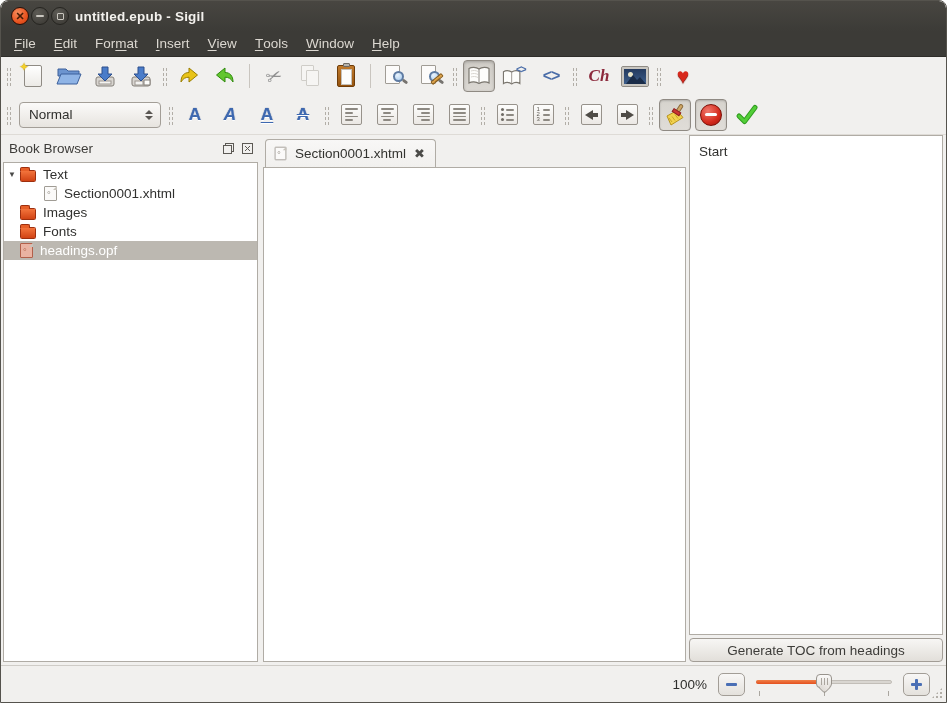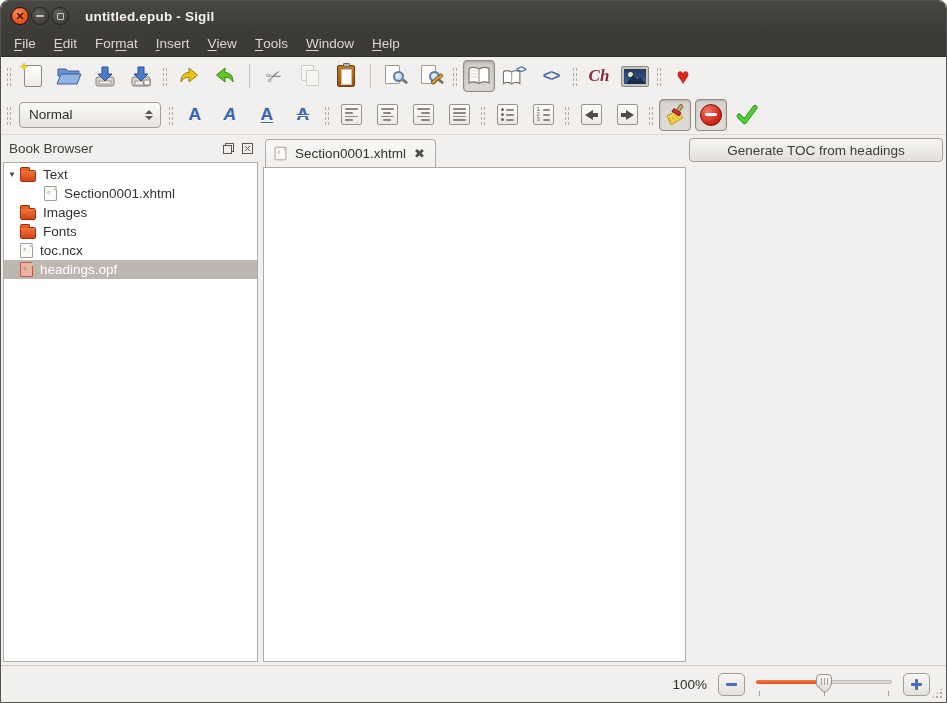--- a/index.html
+++ b/index.html
@@ -34,21 +34,21 @@
     background: radial-gradient(circle at 35% 30%, #f58b5b, #e95420 60%, #c83d10);
     border: 1px solid #2a1008; color: #471c06; font-weight: bold;
   }
   .winbtn.minimize, .winbtn.maximize {
     background: radial-gradient(circle at 35% 30%, #5d5b55, #44423d 65%, #393732);
     border: 1px solid #262521; color: #c9c6bf;
   }
   .winbtn .glyph-min { width: 8px; height: 2px; background: #c9c6bf; border-radius: 1px; }
   .winbtn .glyph-max { width: 7px; height: 7px; border: 1.5px solid #c9c6bf; border-radius: 1px; }
   .title-text {
-    margin-left: 14px; color: #f3f1ed; font-weight: bold; font-size: 13.5px;
+    margin-left: 4px; color: #f3f1ed; font-weight: bold; font-size: 13.5px;
     letter-spacing: .2px;
   }
   
   .menubar {
     height: 26px; flex: 0 0 26px;
     background: #3c3b37;
     display: flex; align-items: stretch;
     padding-left: 4px;
     border-bottom: 1px solid #2e2d29;
   }
@@ -596,25 +596,20 @@
           <div class="tree-row">
             <span class="arrow-col"></span>
             <span class="icon-folder"></span>
             <span class="label">Images</span>
           </div>
           <div class="tree-row">
             <span class="arrow-col"></span>
             <span class="icon-folder"></span>
             <span class="label">Fonts</span>
           </div>
-          <div class="tree-row">
-            <span class="arrow-col"></span>
-            <span class="icon-file"></span>
-            <span class="label">toc.ncx</span>
-          </div>
           <div class="tree-row selected">
             <span class="arrow-col"></span>
             <span class="icon-file opf"></span>
             <span class="label">headings.opf</span>
           </div>
         </div>
       </div>
     </div>
 
     <div class="center">
@@ -622,20 +617,27 @@
         <div class="tab">
           <span class="icon-file"></span>
           <span>Section0001.xhtml</span>
           <span class="tab-close">✖</span>
         </div>
       </div>
       <div class="editor"></div>
     </div>
 
     <div class="dock right">
+      <div class="panel-white">
+        <div class="toc-list">
+          <div class="toc-entry">
+            <span>Start</span>
+          </div>
+        </div>
+      </div>
       <button class="toc-button">Generate TOC from headings</button>
     </div>
   </div>
 
   <div class="statusbar">
     <span class="zoom-label">100%</span>
     <div class="zoom-btn">
         <span class="zb-minus"></span>
       </div>
     <div class="zoom-slider">

